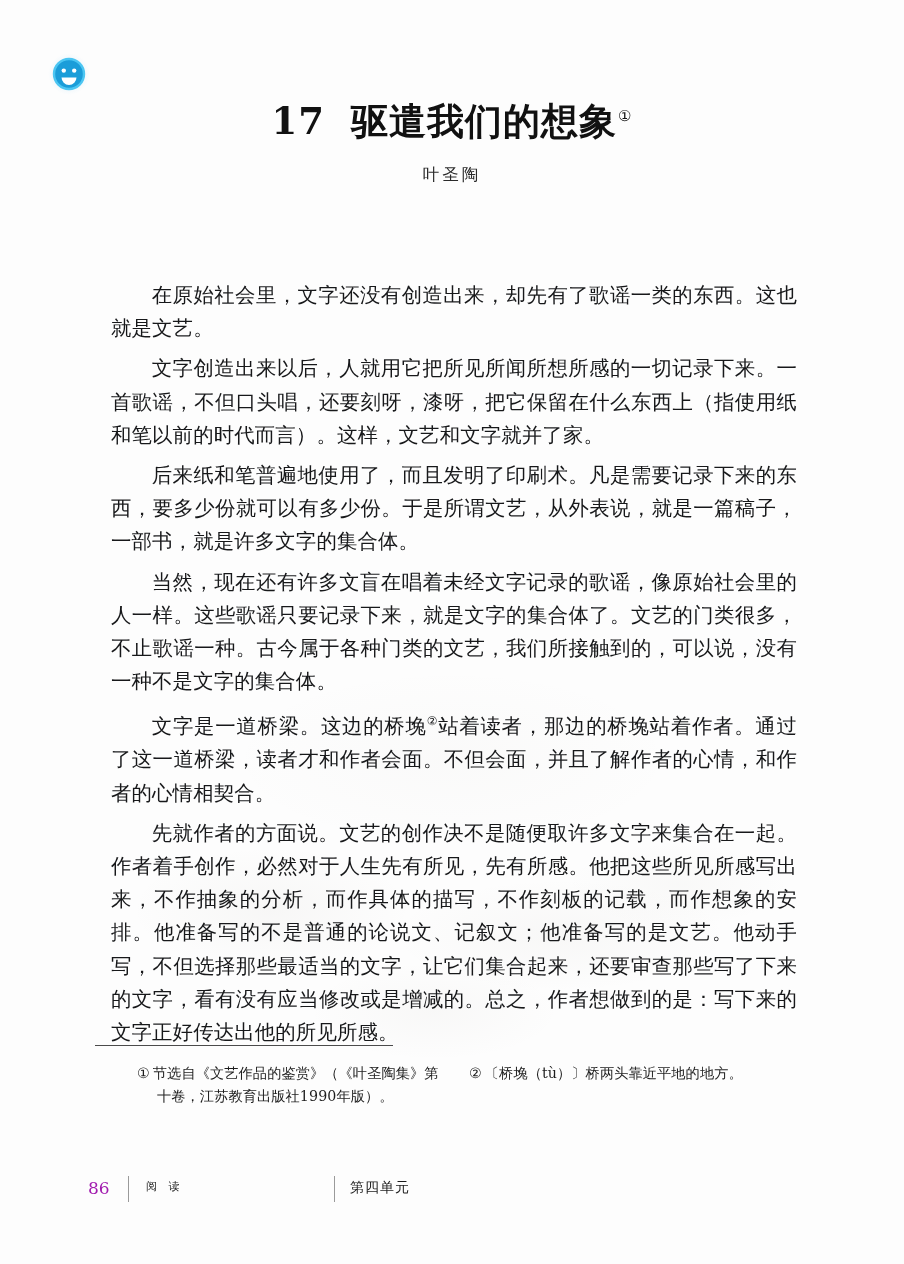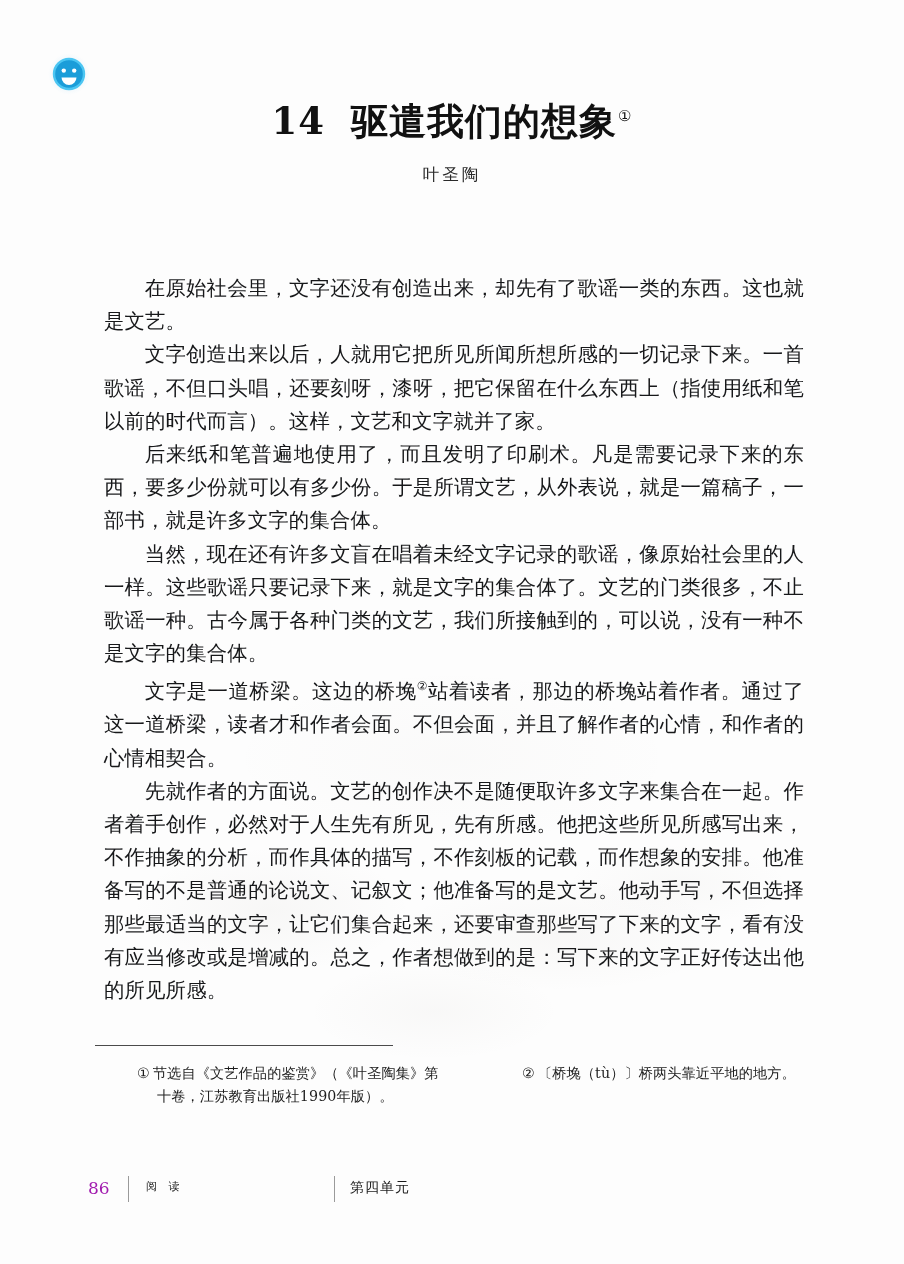--- a/index.html
+++ b/index.html
@@ -96,21 +96,21 @@
     top: 272px;
     width: 700px;
     font-size: 20.4px;
     line-height: 33.2px;
     text-align: justify;
     text-justify: inter-character;
     color: #17181a;
     letter-spacing: 0.15px;
   }
   .body-text p {
-    margin: 0;
+    margin: 7px;
     text-indent: 2em;
   }
   .body-text p .sup {
     font-size: 12px;
     vertical-align: super;
   }
 
   
   .footnote-rule {
     position: absolute;
@@ -128,21 +128,21 @@
     font-size: 14.2px;
     line-height: 23px;
     color: #1d1d1d;
     letter-spacing: 0.1px;
   }
   .footnotes .fn {
     position: absolute;
     margin-left: 39px;
   }
   .footnotes .fn-1 { left: 0; top: 0; width: 360px; }
-  .footnotes .fn-2 { left: 332px; top: 0; width: 380px; text-align: center; }
+  .footnotes .fn-2 { left: 332px; top: 0; width: 380px; }
   .fn .marker { margin-right: 3px; }
   .fn .cont { display: block; margin-left: 20px; }
 
   
   .footer {
     position: absolute;
     left: 88px;
     top: 1178px;
     width: 726px;
     height: 26px;
@@ -195,21 +195,21 @@
       <circle cx="17" cy="17" r="15" fill="#1b9dd9"></circle>
       <circle cx="17" cy="17" r="15" fill="none" stroke="#4cc6f2" stroke-width="2.4"></circle>
       <circle cx="11.8" cy="13.6" r="2.2" fill="#ffffff"></circle>
       <circle cx="22.2" cy="13.6" r="2.2" fill="#ffffff"></circle>
       <path d="M9.5 20.5 h15 a7.5 7.5 0 0 1 -15 0 z" fill="#ffffff"></path>
     </svg>
   </div>
 
   <div class="title-block">
     <div class="title">
-      <span class="num">14</span><span>驱遣我们的想象</span><span class="sup">①</span>
+      <span class="num">17</span><span>驱遣我们的想象</span><span class="sup">①</span>
     </div>
     <div class="author">叶圣陶</div>
   </div>
 
   <div class="body-text">
     <p>在原始社会里，文字还没有创造出来，却先有了歌谣一类的东西。这也就是文艺。</p>
     <p>文字创造出来以后，人就用它把所见所闻所想所感的一切记录下来。一首歌谣，不但口头唱，还要刻呀，漆呀，把它保留在什么东西上（指使用纸和笔以前的时代而言）。这样，文艺和文字就并了家。</p>
     <p>后来纸和笔普遍地使用了，而且发明了印刷术。凡是需要记录下来的东西，要多少份就可以有多少份。于是所谓文艺，从外表说，就是一篇稿子，一部书，就是许多文字的集合体。</p>
     <p>当然，现在还有许多文盲在唱着未经文字记录的歌谣，像原始社会里的人一样。这些歌谣只要记录下来，就是文字的集合体了。文艺的门类很多，不止歌谣一种。古今属于各种门类的文艺，我们所接触到的，可以说，没有一种不是文字的集合体。</p>
     <p><span>文字是一道桥梁。这边的桥堍</span><span class="sup">②</span><span>站着读者，那边的桥堍站着作者。通过了这一道桥梁，读者才和作者会面。不但会面，并且了解作者的心情，和作者的心情相契合。</span></p>

